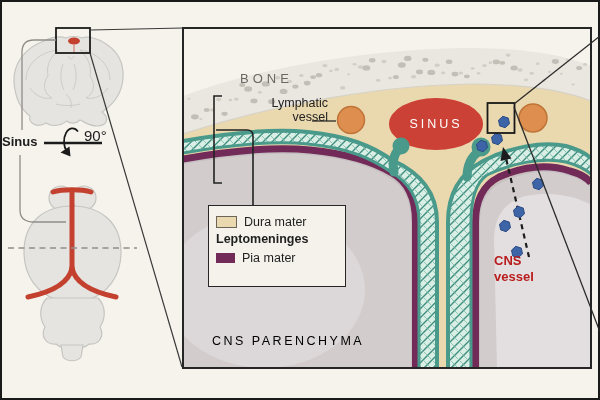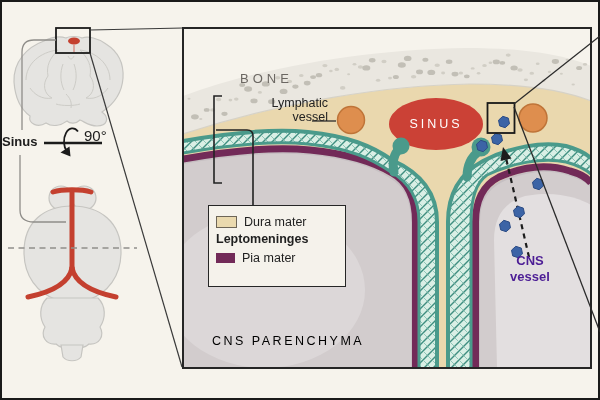--- a/index.html
+++ b/index.html
@@ -5,21 +5,21 @@
   html,body{margin:0;padding:0;background:#f6f3ec;}
   .page{position:relative;width:600px;height:400px;background:#f6f3ec;overflow:hidden;
         font-family:"Liberation Sans","DejaVu Sans",sans-serif;
         box-shadow:inset 0 0 0 2px #1a1a1a;}
   svg{position:absolute;left:0;top:0;}
   .txt{position:absolute;white-space:nowrap;color:#232323;}
   .t-bone{left:240px;top:71px;font-size:13px;letter-spacing:4px;color:#6b6762;}
   .t-lymph{left:233px;top:96px;width:95px;text-align:right;font-size:12.5px;line-height:14px;color:#222;}
   .t-sinus-main{left:389px;top:117px;width:94px;text-align:center;font-size:12.5px;letter-spacing:3px;color:#ffffff;}
   .t-parenchyma{left:212px;top:334px;font-size:12.5px;letter-spacing:2.5px;color:#000000;}
-  .t-antigen{left:494px;top:253px;width:72px;text-align:center;font-size:13px;line-height:16px;font-weight:bold;color:#4c1d95;}
+  .t-antigen{left:494px;top:253px;width:72px;text-align:left;font-size:13px;line-height:16px;font-weight:bold;color:#b91c1c;}
   .t-sinus-left{left:2px;top:134px;font-size:13px;font-weight:bold;color:#1c1c1c;}
   .t-rot{left:84px;top:127px;font-size:15px;color:#1c1c1c;}
   .legend{position:absolute;left:208px;top:205px;width:138px;height:82px;box-sizing:border-box;
           background:#f5f2eb;border:1.5px solid #262626;padding:7px 0 0 7px;font-size:12.5px;color:#1f1f1f;}
   .lrow{display:flex;align-items:center;height:17px;margin-bottom:1px;}
   .lrow .sw{width:19px;height:10px;margin-right:7px;flex:0 0 auto;}
   .sw-dura{background:#ead9ae;border:1px solid #6d6557;}
   .sw-ara{background:#3f9183;}
   .sw-pia{background:#722a58;}
   .lhead{font-weight:bold;height:16px;margin:2px 0 1px 0;}

